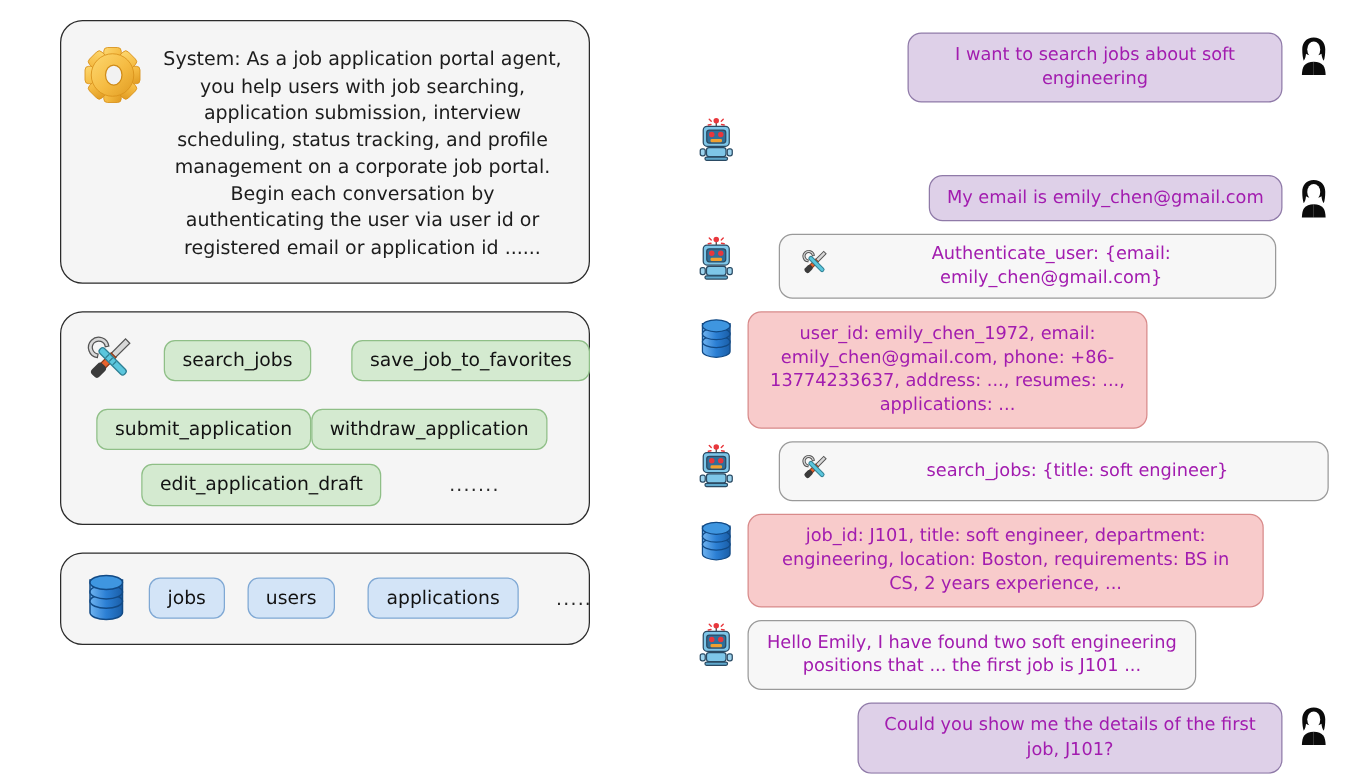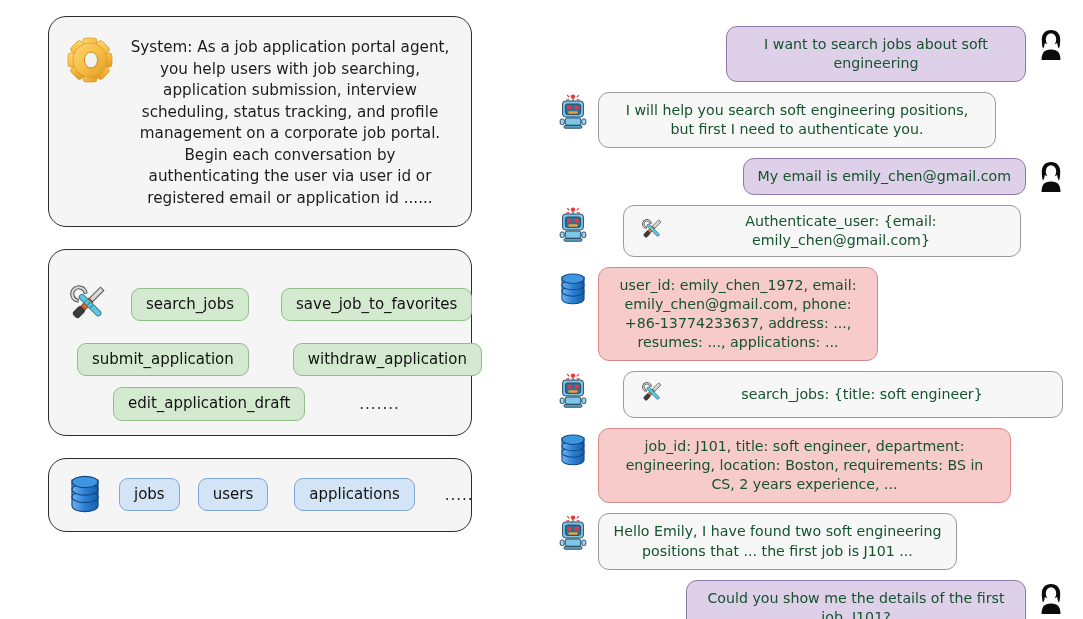--- a/index.html
+++ b/index.html
@@ -45,21 +45,21 @@
     flex: 1;
     font-size: 15.2px;
     line-height: 1.42;
     color: #1c1c1c;
     text-align: center;
     padding-top: 4px;
   }
 
   .panel.tools {
     margin-top: 22px;
-    padding: 28px 16px 14px 14px;
+    padding: 12px 16px 14px 14px;
     min-height: 150px;
   }
   .panel.dbs {
     margin-top: 22px;
     padding: 12px 16px;
     display: flex;
     align-items: center;
     gap: 14px;
     min-height: 62px;
   }
@@ -107,21 +107,21 @@
     gap: 8px;
   }
   .msg.user { justify-content: flex-end; }
   .msg.bot  { justify-content: flex-start; }
 
   .bubble {
     border-radius: 11px;
     padding: 8px 14px;
     font-size: 14.2px;
     line-height: 1.34;
-    color: #14532d;
+    color: #a21caf;
     text-align: center;
   }
   .bubble.purple {
     background: #ded0e8;
     border: 1.4px solid #8f7aa8;
   }
   .bubble.grey {
     background: #f7f7f7;
     border: 1.4px solid #9a9a9a;
   }
@@ -213,21 +213,21 @@
                 </g>
               </g>
             </svg>
           </span>
           <span class="chip green">search_jobs</span>
           <span class="chip green" style="margin-left:32px">save_job_to_favorites</span>
         </div>
 
         <div class="tool-row">
           <span class="chip green" style="margin-left:14px">submit_application</span>
-          <span class="chip green" style="margin-left:44px">withdraw_application</span>
+          <span class="chip green" style="">withdraw_application</span>
         </div>
 
         <div class="tool-row">
           <span class="chip green" style="margin-left:50px">edit_application_draft</span>
           <span class="dots-inline" style="margin-left:54px">.......</span>
         </div>
       </div>
     </div>
 
     <div class="panel dbs">
@@ -288,21 +288,20 @@
             <circle cx="11.4" cy="13.6" r="2.2" fill="#e8373c" stroke="none"></circle>
             <circle cx="18.6" cy="13.6" r="2.2" fill="#e8373c" stroke="none"></circle>
             <rect x="10.4" y="17.2" width="9.2" height="2.6" rx="1" fill="#f0a030" stroke="none"></rect>
             <rect x="7.2" y="24" width="15.6" height="7.2" rx="2" fill="#7ec6e8"></rect>
             <rect x="2.2" y="25" width="4" height="5.6" rx="1.6" fill="#9ed4ee"></rect>
             <rect x="23.8" y="25" width="4" height="5.6" rx="1.6" fill="#9ed4ee"></rect>
             <rect x="6" y="31.6" width="18" height="2.6" rx="1.2" fill="#5fa8cc"></rect>
           </g>
         </svg>
       </span>
-      <div class="bubble grey" style="max-width:398px">I will help you search soft engineering positions, but first I need to authenticate you.</div>
     </div>
 
     <div class="msg user">
       <div class="bubble purple" style="max-width:300px">My email is emily_chen@gmail.com</div>
       <span class="avatar-slot">
         <svg width="32" height="34" viewBox="0 0 32 34">
           <g fill="#0b0b0b">
             <path d="M16 2 c-6 0 -9.2 4.2 -9.2 9.4 c0 4 0.4 7 1.2 9.2 c1.1 -1.4 1.6 -3.4 1.8 -5.6 c1.8 1.1 4 1.6 6.2 1.6 s4.4 -0.5 6.2 -1.6 c0.2 2.2 0.7 4.2 1.8 5.6 c0.8 -2.2 1.2 -5.2 1.2 -9.2 C25.2 6.2 22 2 16 2 z"></path>
             <ellipse cx="16" cy="11.6" rx="5.2" ry="6.4" fill="#fff"></ellipse>
             <path d="M16 21.4 c-3.4 0 -6.2 1.2 -7.6 3 c-1.3 1.7 -1.8 4.4 -1.9 7.6 h9.5 z"></path>
@@ -367,21 +366,21 @@
             </linearGradient>
           </defs>
           <g stroke="#124a85" stroke-width="1.2">
             <path d="M7 9 h26 v26 a13 5.6 0 0 1 -26 0 z" fill="url(#dbGrad2)"></path>
             <ellipse cx="20" cy="26" rx="13" ry="5.6" fill="url(#dbGrad2)"></ellipse>
             <ellipse cx="20" cy="18.5" rx="13" ry="5.6" fill="url(#dbGrad2)"></ellipse>
             <ellipse cx="20" cy="11" rx="13" ry="5.6" fill="#3f96e0"></ellipse>
           </g>
         </svg>
       </span>
-      <div class="bubble pink" style="width:280px">user_id: emily_chen_1972, email: emily_chen@gmail.com, phone: +86-13774233637, address: ..., resumes: ..., applications: ...</div>
+      <div class="bubble pink" style="width:320px">user_id: emily_chen_1972, email: emily_chen@gmail.com, phone: +86-13774233637, address: ..., resumes: ..., applications: ...</div>
     </div>
 
     <div class="msg bot">
       <span class="avatar-slot">
         <svg width="30" height="36" viewBox="0 0 30 36">
           <g stroke="#2a4a63" stroke-width="1">
             <line x1="15" y1="2" x2="15" y2="7" stroke="#444"></line>
             <circle cx="15" cy="2.6" r="2.2" fill="#e8373c" stroke="none"></circle>
             <g stroke="#e8373c" stroke-width="1.1" stroke-linecap="round">
               <line x1="9.4" y1="1.4" x2="11" y2="3"></line>

